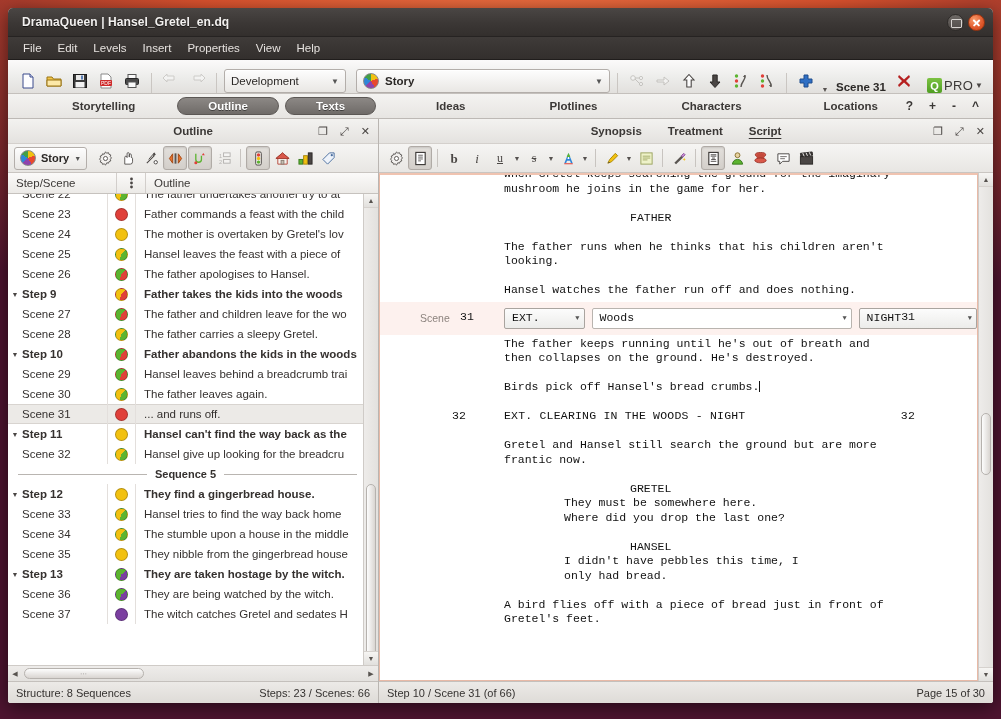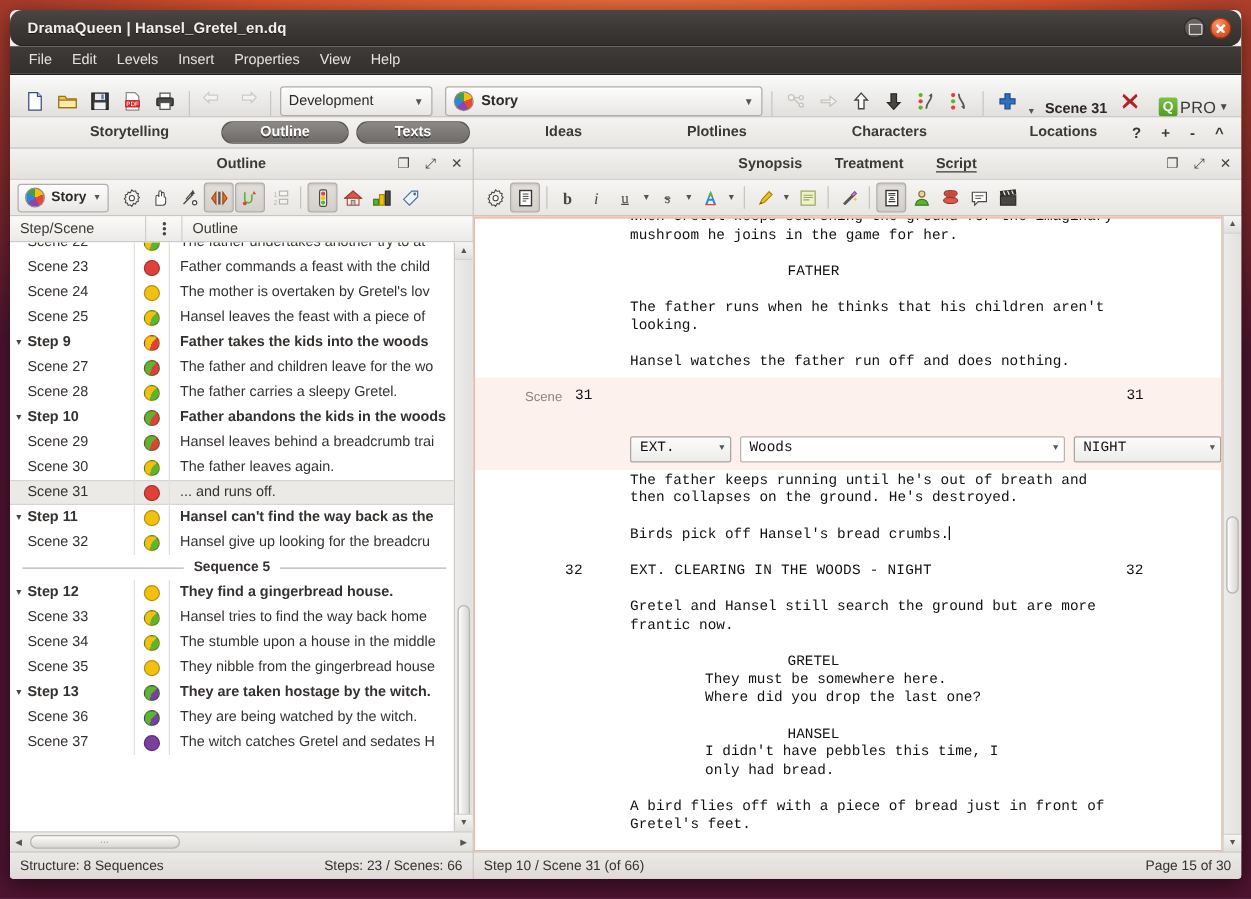--- a/index.html
+++ b/index.html
@@ -27,21 +27,20 @@
     overflow: hidden;
     display: flex; flex-direction: column;
   }
   
   #titlebar {
     height: 28px; flex: 0 0 28px;
     background: linear-gradient(180deg, #4a4644 0%, #3b3735 55%, #332f2d 100%);
     border-bottom: 1px solid #262322;
     display: flex; align-items: center;
     position: relative;
-    border-radius: 10px;
   }
   #title-text {
     color: #f2f0ef; font-size: 12px; font-weight: bold;
     margin-left: 14px; letter-spacing: .1px;
     text-shadow: 0 1px 0 rgba(0,0,0,.6);
   }
   .win-btns { position: absolute; right: 8px; top: 6px; display: flex; gap: 4px; }
   .win-btn { width: 15px; height: 15px; border-radius: 50%; position: relative; }
   .win-btn.menu { background: linear-gradient(180deg,#6d6865,#514c49); border: 1px solid #2e2b29; }
   .win-btn.menu::before {
@@ -315,21 +314,20 @@
   .scene-strip .scene-no-r {
     position: absolute; right: 62px; top: 8px; font-size: 11.5px; color: #111;
   }
   .slug-fields { margin-left: 124px; display: flex; align-items: center; gap: 7px; }
   .slug-sel {
     height: 19px; border: 1px solid #a9a49f; border-radius: 2px;
     background: linear-gradient(180deg,#fcfcfc,#ececea);
     display: flex; align-items: center; justify-content: space-between;
     padding: 0 4px 0 7px; font-family: "Liberation Mono", monospace; font-size: 11.5px; color: #111;
     cursor: default;
-    margin-top: 41px;
   }
   .slug-sel.intext { width: 82px; }
   .slug-sel.loc {
     width: 300px; background: #fff; border: 1px solid #b9b4af;
   }
   .slug-sel.tod { width: 128px; }
   .slug-sel .cv { font-size: 7px; color: #555; }
   .caret-bar {
     display: inline-block; width: 1px; height: 11px; background: #111;
     vertical-align: -2px; margin-left: 0px;
@@ -640,20 +638,29 @@
                   <div class="c-out">The mother is overtaken by Gretel's lov</div>
                 </div>
                 <div class="row scene">
                   <div class="c-step">
                     <span class="scene-name">Scene 25</span>
                   </div>
                   <div class="c-mark">
                     <span class="dot" style="background: conic-gradient(from 200deg, rgb(242, 193, 16) 0deg, rgb(242, 193, 16) 200deg, rgb(92, 180, 48) 200deg, rgb(92, 180, 48) 360deg);"></span>
                   </div>
                   <div class="c-out">Hansel leaves the feast with a piece of</div>
+                </div>
+                <div class="row scene">
+                  <div class="c-step">
+                    <span class="scene-name">Scene 26</span>
+                  </div>
+                  <div class="c-mark">
+                    <span class="dot" style="background: conic-gradient(from 200deg, rgb(92, 180, 48) 0deg, rgb(92, 180, 48) 200deg, rgb(224, 64, 58) 200deg, rgb(224, 64, 58) 360deg);"></span>
+                  </div>
+                  <div class="c-out">The father apologises to Hansel.</div>
                 </div>
                 <div class="row step">
                   <div class="c-step">
                     <span class="tri">▼</span>
                     <span class="step-name">Step 9</span>
                   </div>
                   <div class="c-mark">
                     <span class="dot" style="background: conic-gradient(from 200deg, rgb(242, 193, 16) 0deg, rgb(242, 193, 16) 200deg, rgb(224, 64, 58) 200deg, rgb(224, 64, 58) 360deg);"></span>
                   </div>
                   <div class="c-out">Father takes the kids into the woods</div>

